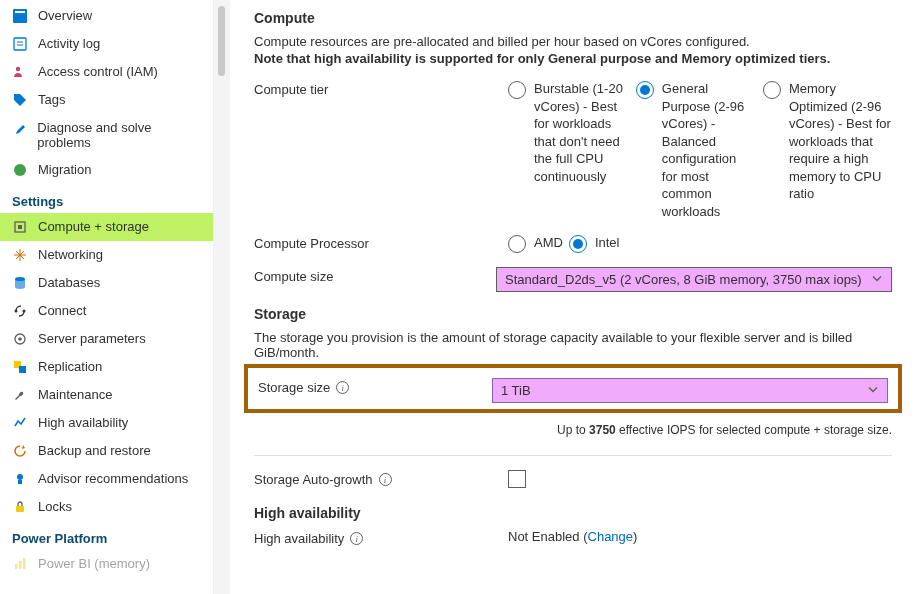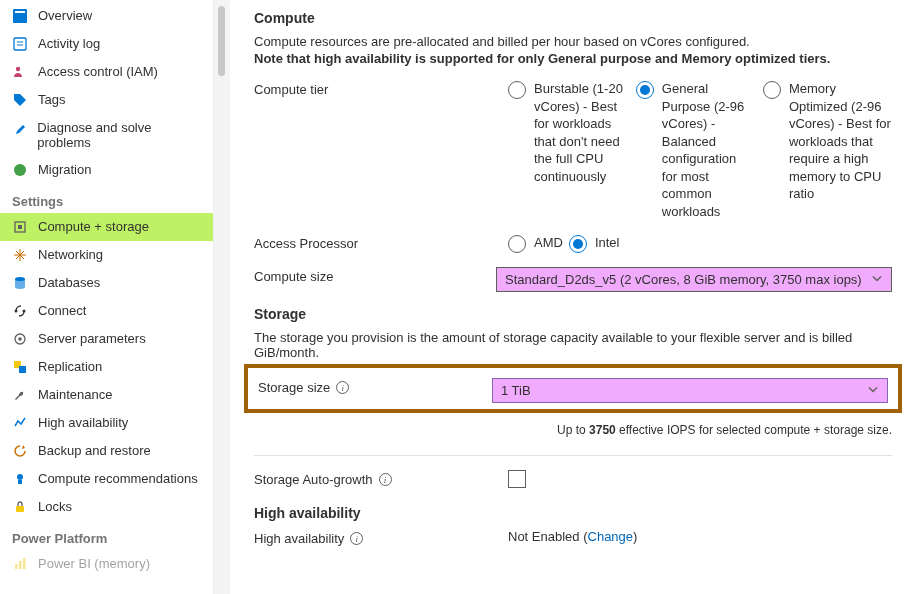--- a/index.html
+++ b/index.html
@@ -41,21 +41,21 @@
     gap: 10px;
     padding: 6px 12px;
     cursor: pointer;
     color: #323130;
   }
   .nav-item.selected { background: #bef264; }
   .nav-item .icon { width: 16px; height: 16px; display:flex; align-items:center; justify-content:center; color:#605e5c; }
   .nav-heading {
     padding: 10px 12px 4px;
     font-weight: 600;
-    color: #737373;
+    color: #0c4a6e;
     font-size: 13px;
   }
   .content {
     flex: 1;
     padding: 4px 24px 12px 24px;
     overflow-y: auto;
     height: 100%;
   }
   .section-title {
     font-weight: 600;
@@ -275,21 +275,21 @@
     <span>Backup and restore</span>
   </div>
 
   <div class="nav-item">
     <span class="icon">
         <svg width="14" height="14" viewBox="0 0 14 14">
           <circle cx="7" cy="5" r="3" fill="#0078d4"></circle>
           <rect x="5" y="8" width="4" height="4" fill="#0078d4"></rect>
         </svg>
       </span>
-    <span>Compute recommendations</span>
+    <span>Advisor recommendations</span>
   </div>
 
   <div class="nav-item">
     <span class="icon">
         <svg width="14" height="14" viewBox="0 0 14 14">
           <rect x="3" y="6" width="8" height="6" fill="#f2c811" rx="1"></rect>
           <path d="M5 6V4a2 2 0 0 1 4 0v2" stroke="#605e5c" stroke-width="1.3" fill="none"></path>
         </svg>
       </span>
     <span>Locks</span>
@@ -335,21 +335,21 @@
         </div>
         <div class="radio-item">
           <span class="radio-outer"></span>
           <span class="radio-label">Memory Optimized (2-96 vCores) - Best for workloads that require a high memory to CPU ratio</span>
         </div>
       </div>
     </div>
   </div>
 
   <div class="form-row">
-    <div class="form-label">Access Processor</div>
+    <div class="form-label">Compute Processor</div>
     <div class="form-control">
       <div class="radio-group" style="gap:6px">
         <div class="radio-item">
           <span class="radio-outer"></span>
           <span class="radio-label">AMD</span>
         </div>
         <div class="radio-item">
           <span class="radio-outer checked">
               <span class="radio-inner"></span>
             </span>

